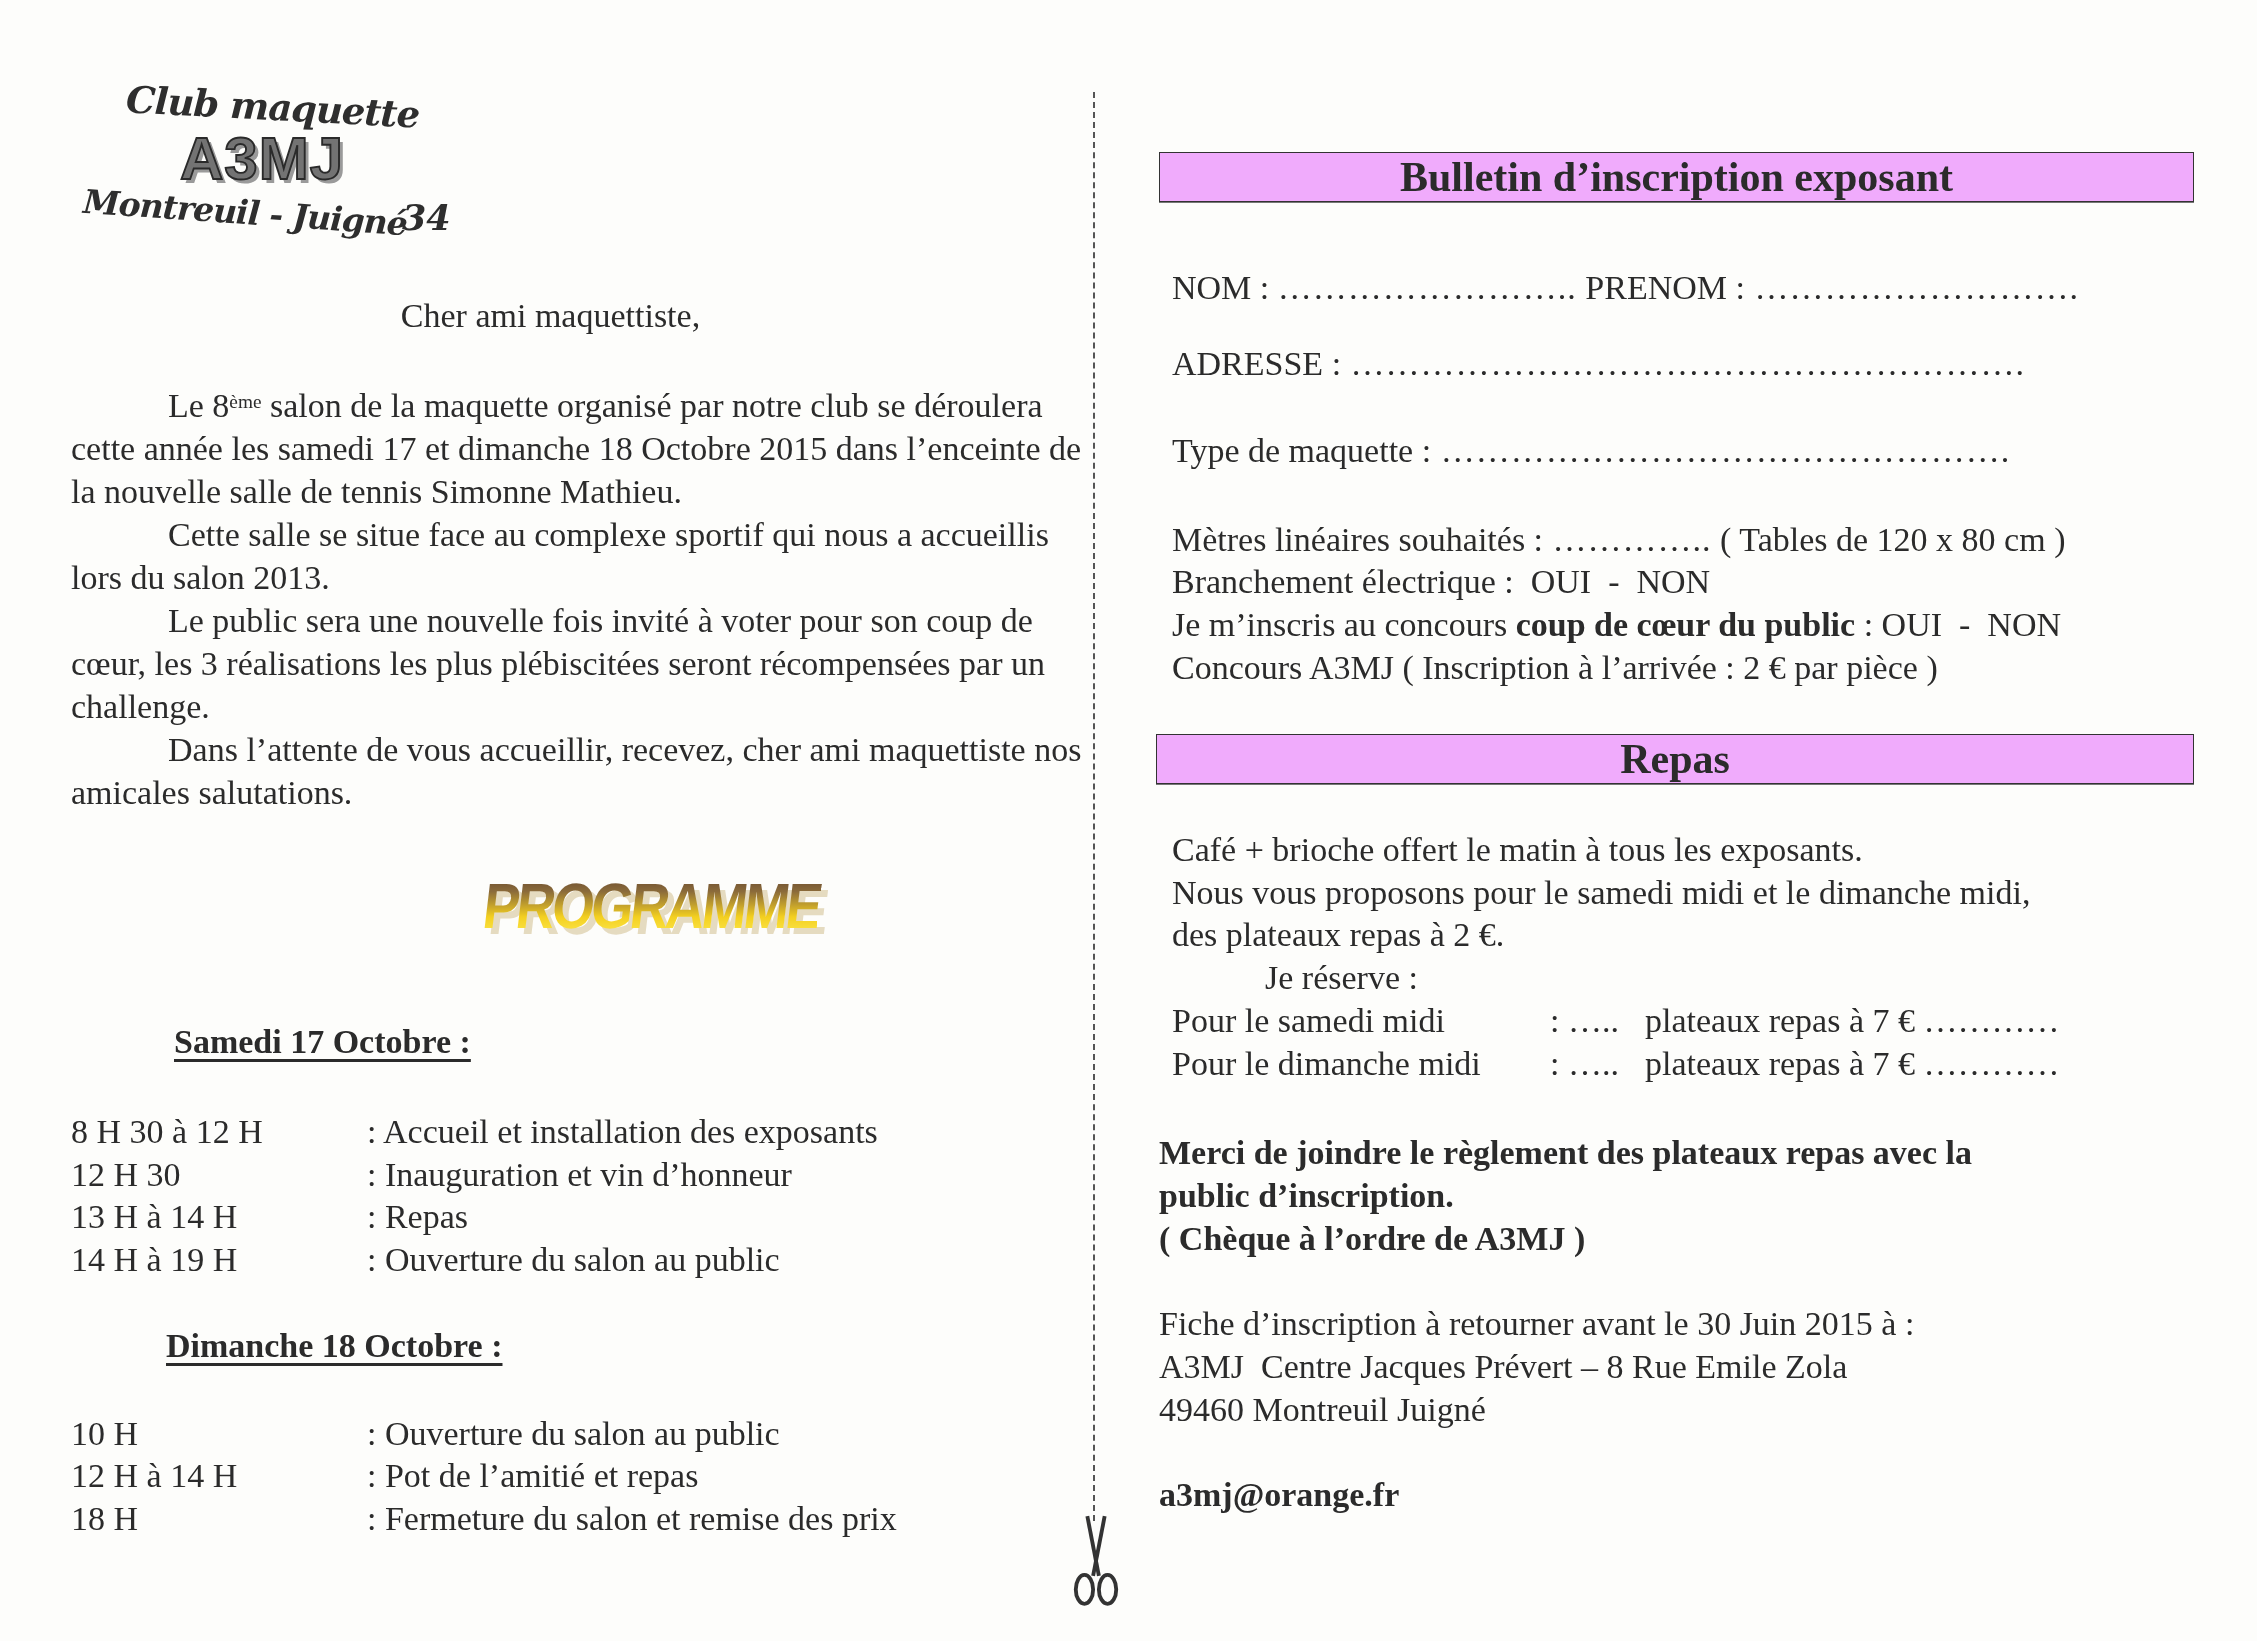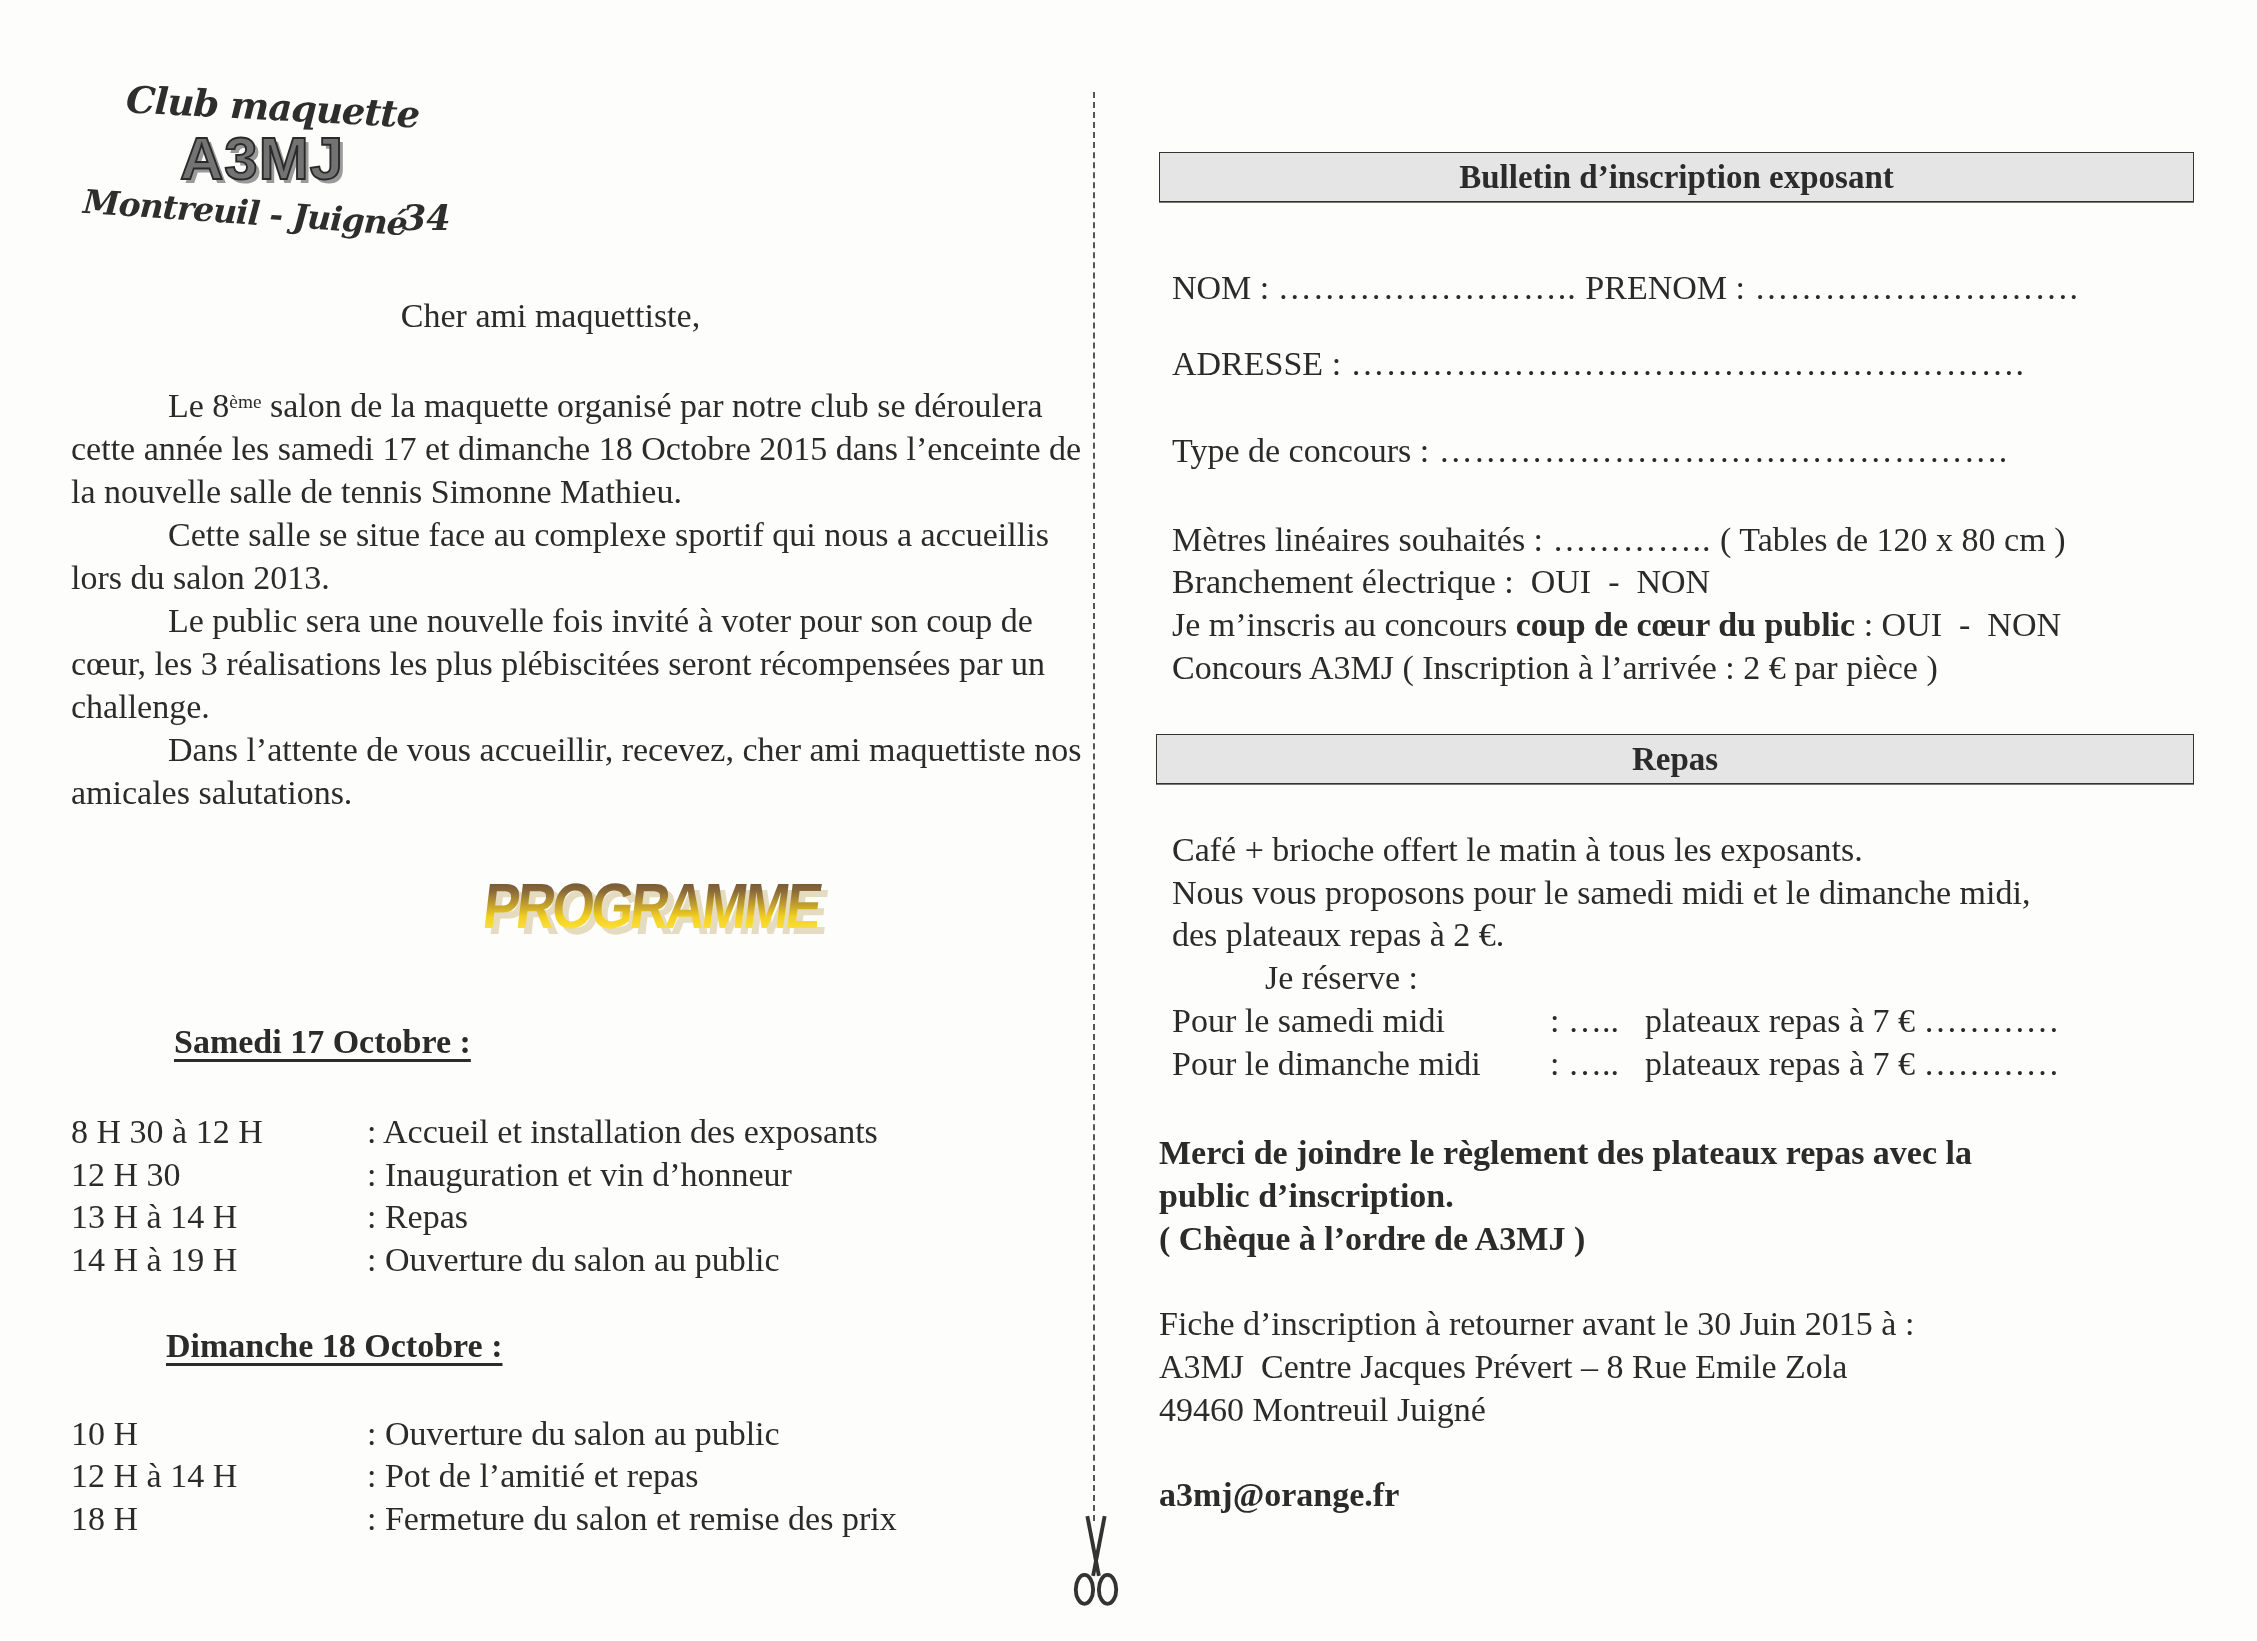--- a/index.html
+++ b/index.html
@@ -26,22 +26,22 @@
     -webkit-background-clip:text; background-clip:text; color:transparent;
     text-shadow:none; }
   .programme-shadow { left:494px; top:875px; font-family:"Liberation Sans",sans-serif; font-weight:bold; font-size:64px;
     letter-spacing:-3.9px; transform:scaleX(0.85) skewX(-8deg); transform-origin:left top; color:#c9b27a; opacity:0.45; }
   .day-h { font-weight:bold; font-size:34px; text-decoration:underline; text-decoration-thickness:2.9px; text-underline-offset:5.8px; }
   .sched-row { font-size:34px; line-height:43px; white-space:nowrap; position:absolute; }
   .sched-time { position:absolute; left:0; }
   .sched-desc { position:absolute; left:296px; }
   .cutline { left:1093px; top:92px; height:1429px; border-left:2.9px dashed #555; width:0; }
   .scissors { left:1070px; top:1514px; }
-  .ybar { background:#e5e5e5; border:1.9px solid #333; box-shadow: 0 1px 0 #777; text-align:center;
-          font-weight:bold; font-size:33px; line-height:48px; }
+  .ybar { background:#f0abfc; border:1.9px solid #333; box-shadow: 0 1px 0 #777; text-align:center;
+          font-weight:bold; font-size:42px; line-height:48px; }
   .rt { left:1172px; font-size:34px; line-height:43px; white-space:nowrap; }
   .center-block { left:1159px; width:1035px; font-size:34px; line-height:43px; }
   .bold { font-weight:bold; }
   .dots { letter-spacing:1px; }
 </style>
 </head>
 <body>
 
 <div>
   <div class="abs logo-club">Club maquette</div>
@@ -113,21 +113,21 @@
 <div class="abs rt" style="top:266px;">
   <span>NOM :</span>
   <span class="dots">……………………..</span><span> PRENOM :</span><span class="dots"> ……………………….</span>
 </div>
 
 <div class="abs rt" style="top:342px;">
   <span>ADRESSE :</span><span class="dots"> ………………………………………………….</span>
 </div>
 
 <div class="abs rt" style="top:429px;">
-  <span>Type de concours :</span><span class="dots"> ………………………………………….</span>
+  <span>Type de maquette :</span><span class="dots"> ………………………………………….</span>
 </div>
 
 <div class="abs rt" style="top:518px;">
   <span>Mètres linéaires souhaités :</span><span class="dots"> …………..</span><span> ( Tables de 120 x 80 cm )</span>
 </div>
 
 <div class="abs rt" style="top:560px;">
   <span>Branchement électrique :</span><span style="white-space:pre">  OUI  -  NON</span>
 </div>
 

